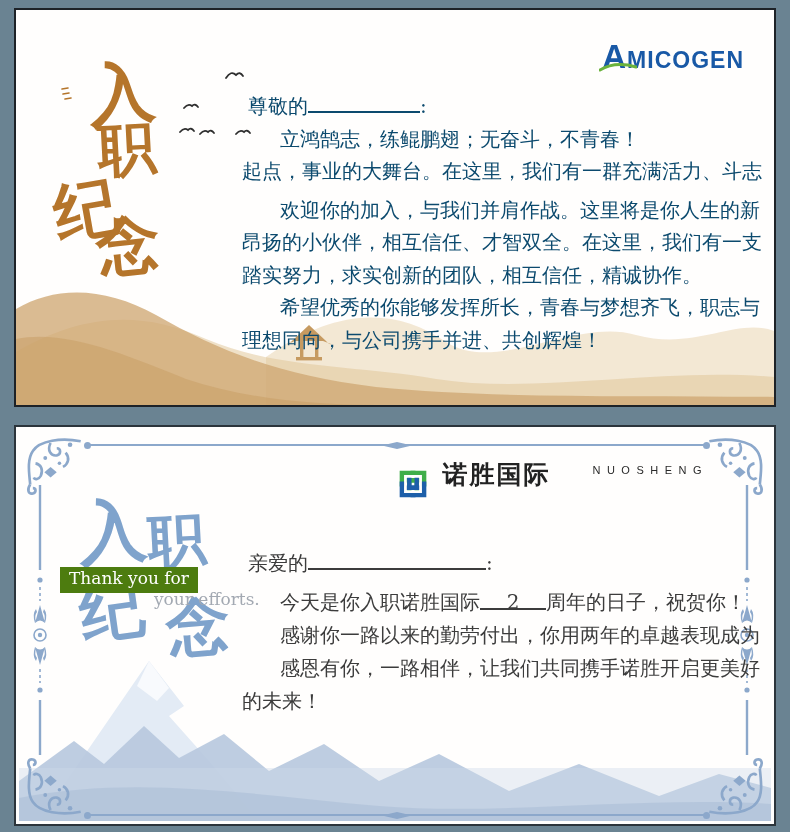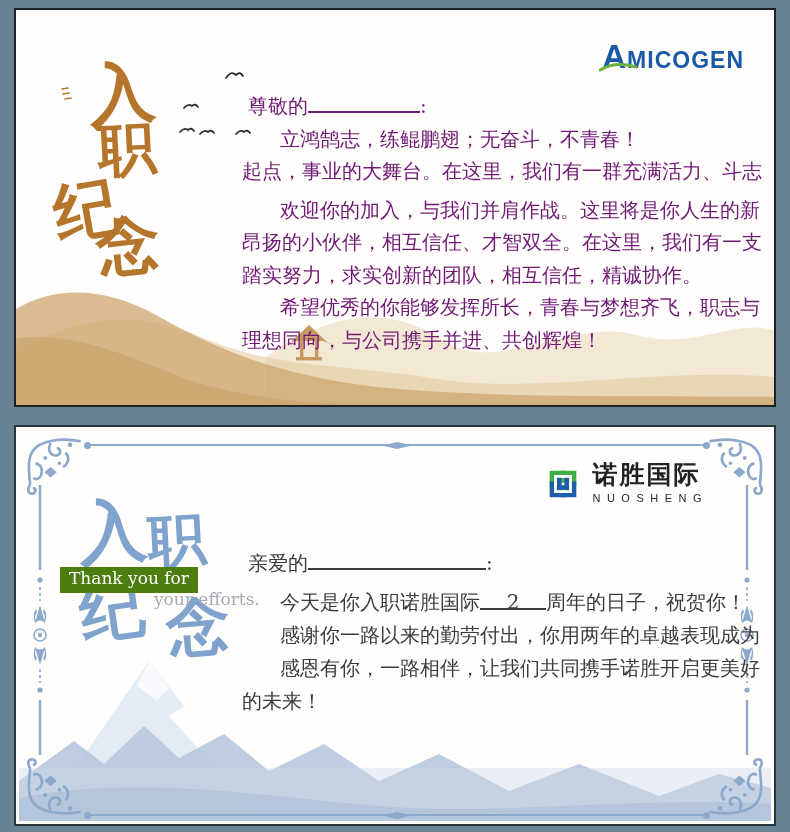--- a/index.html
+++ b/index.html
@@ -21,21 +21,21 @@
   .amicogen svg.swoosh{position:absolute;left:-3px;bottom:1px;}
 
   .calli{position:absolute;z-index:2;font-weight:700;line-height:1;}
   .calli-top{color:#b5752b;}
   .calli-bottom{color:#7fa3cc;}
 
   .birds{position:absolute;left:158px;top:52px;z-index:2;}
   .flick{position:absolute;left:44px;top:76px;z-index:2;}
 
   .text-block{position:absolute;z-index:3;}
-  .top-text{left:226px;top:80px;width:530px;color:#701a75;font-size:20px;line-height:32.5px;}
+  .top-text{left:226px;top:80px;width:530px;color:#0c4a6e;font-size:20px;line-height:32.5px;}
   .bottom-text{left:226px;top:120px;width:528px;color:#3c3c3c;font-size:20px;line-height:33px;}
   .line{white-space:nowrap;}
   .indent{padding-left:38px;}
   .gap-before{margin-top:6px;}
   .salutation{padding-left:6px;}
   .blank{display:inline-block;border-bottom:2px solid currentColor;height:1.05em;vertical-align:baseline;}
   .blank-top{width:112px;}
   .blank-bottom{width:178px;}
   .blank-mid{display:inline-block;width:66px;text-align:center;border-bottom:2px solid #3c3c3c;height:1.1em;}
 
@@ -60,25 +60,25 @@
   .border-diamond{position:absolute;left:50%;top:-4px;width:30px;height:7px;margin-left:-15px;
     background:#8ca8cb;clip-path:polygon(0 50%,50% 0,100% 50%,50% 100%);}
 
   .side-ornament{position:absolute;z-index:2;}
   .side-left{left:16px;top:58px;}
   .side-right{left:723px;top:58px;}
 
   
   .nuosheng{position:absolute;top:34px;right:66px;z-index:3;display:flex;align-items:flex-start;}
   .nuosheng .mark{margin-right:8px;}
-  .nuosheng .names{display:flex;flex-direction:column;}
+  .nuosheng .names{display:flex;flex-direction:row;}
   .nuosheng .cn{font-family:"Liberation Sans", sans-serif;font-weight:bold;font-size:25px;
     color:#222;letter-spacing:2px;line-height:1.1;}
   .nuosheng .en{font-family:"Liberation Sans", sans-serif;font-size:11px;color:#2a2a2a;
-    letter-spacing:6.5px;margin-top:3px;}
+    letter-spacing:6.5px;margin-top:3px;margin-left:42px;}
 
   .ribbon{position:absolute;left:44px;top:140px;z-index:4;background:#4d7c0f;color:#fff;
     font-size:17px;padding:2px 9px 4px 9px;line-height:1.15;}
   .efforts{position:absolute;left:138px;top:162px;z-index:4;color:#a3a9b2;font-size:17px;}
 </style>
 </head>
 <body>
 
 <div class="card card-top">
 

